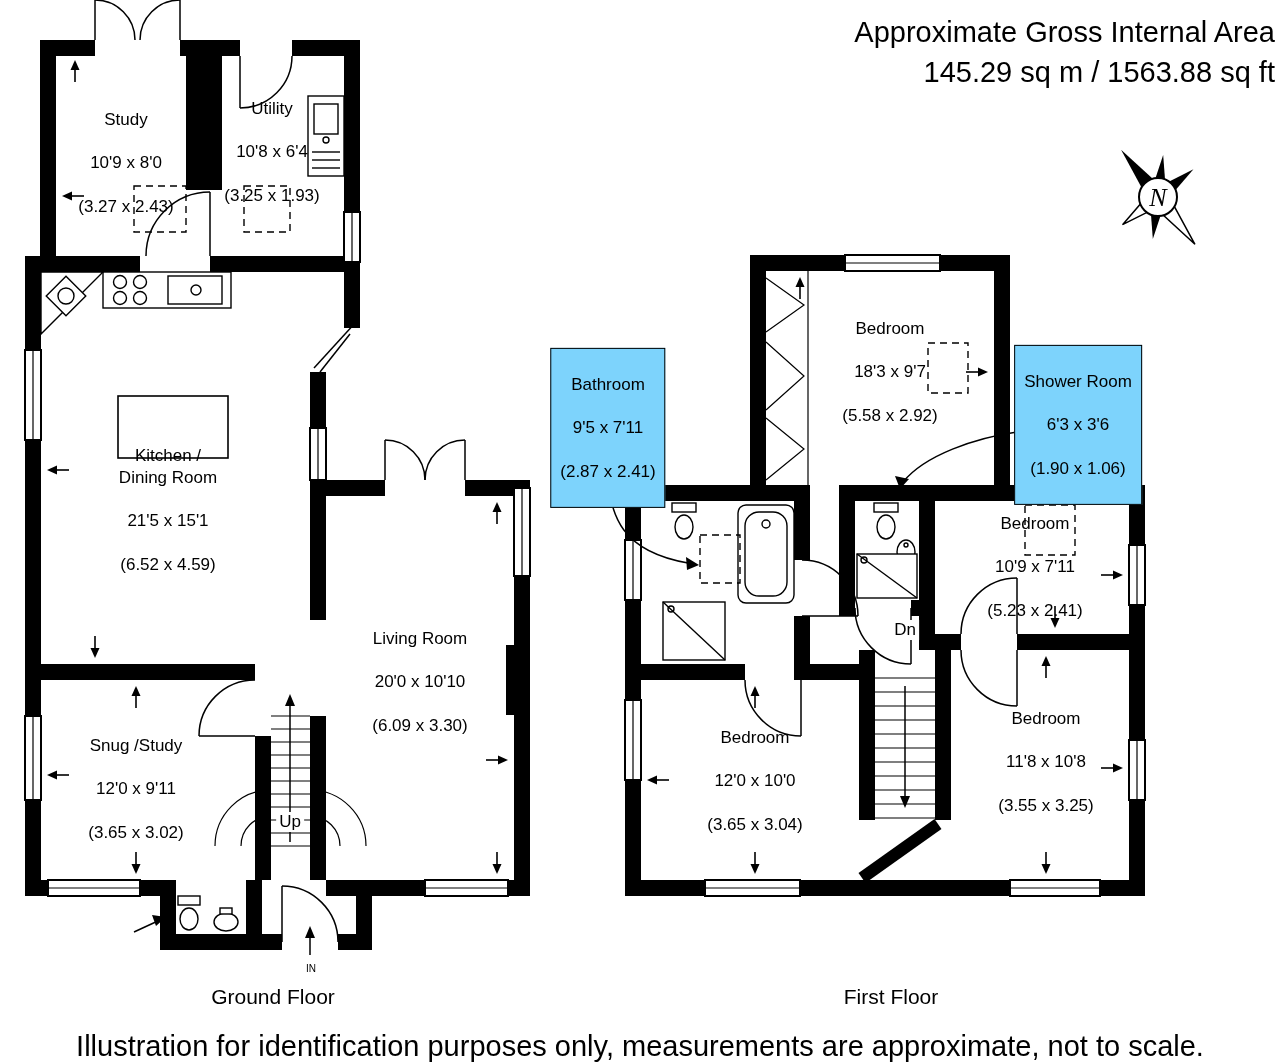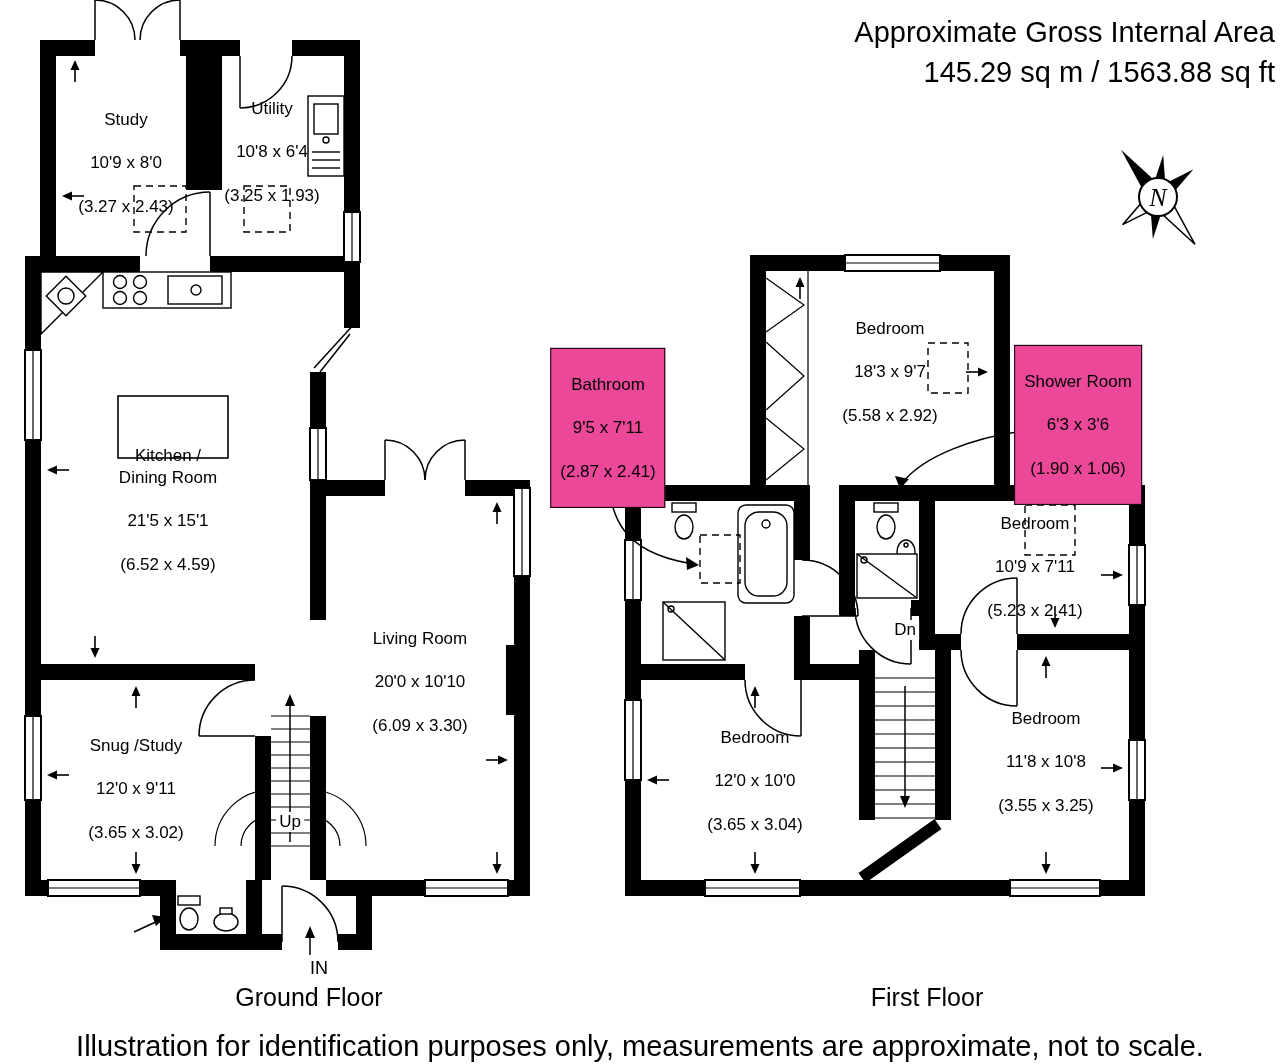--- a/index.html
+++ b/index.html
@@ -1,25 +1,25 @@
 <!DOCTYPE html>
 <html><head>
 <meta charset="utf-8">
 <style>
   html,body{margin:0;padding:0;background:#fff;}
   .page{position:relative;width:1280px;height:1064px;background:#fff;overflow:hidden;
         font-family:"Liberation Sans",sans-serif;color:#000;}
   .plan-svg{position:absolute;left:0;top:0;}
   .lbl{position:absolute;transform:translate(-50%,-50%);text-align:center;
        font-size:17px;line-height:1.28;white-space:pre-line;}
-  .callout{border:1.5px solid #000;background:#ec4899;padding:3px 9px;}
+  .callout{border:1.5px solid #000;background:#7dd3fc;padding:3px 9px;}
   .stair-lbl{position:absolute;transform:translate(-50%,-50%);font-size:17px;
              background:#fff;padding:0 3px;}
-  .in-lbl{position:absolute;transform:translate(-50%,-50%);font-size:18px;margin-left:8px;}
-  .floor-lbl{position:absolute;transform:translate(-50%,-50%);font-size:25px;margin-left:36px;}
+  .in-lbl{position:absolute;transform:translate(-50%,-50%);font-size:10px;}
+  .floor-lbl{position:absolute;transform:translate(-50%,-50%);font-size:21px;}
   .header{position:absolute;left:760px;top:12px;width:515px;text-align:right;
           font-size:29px;line-height:1.38;}
   .footer{position:absolute;left:50%;top:1030px;transform:translateX(-50%);
           font-size:29px;white-space:nowrap;}
 </style>
 </head>
 <body>
 
 <div class="page">
 

